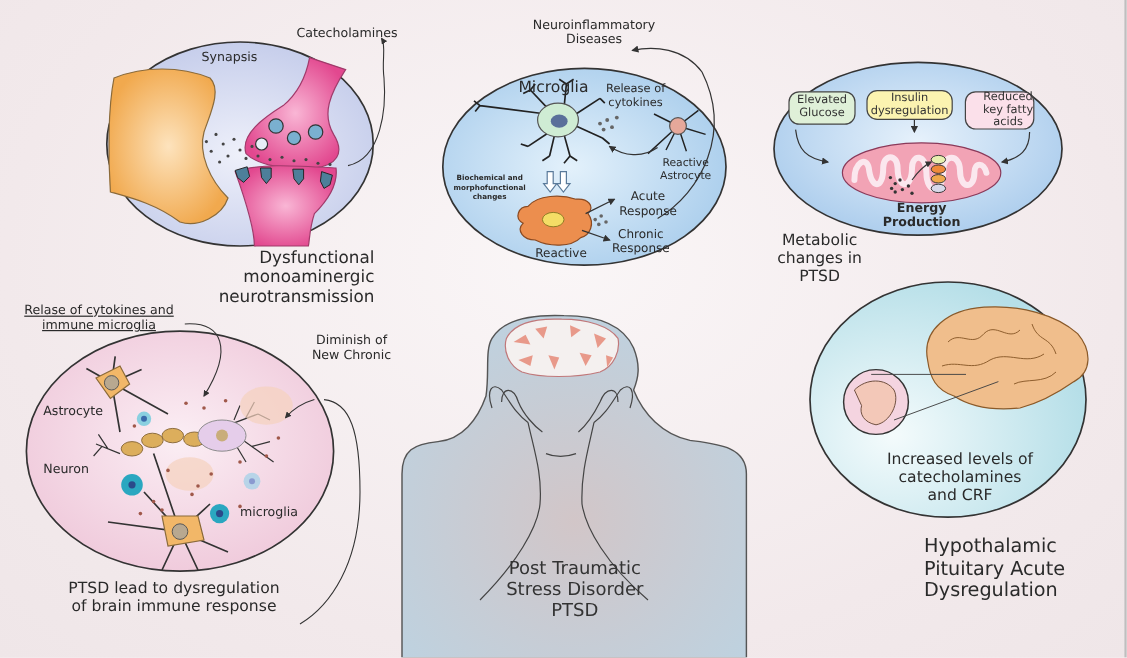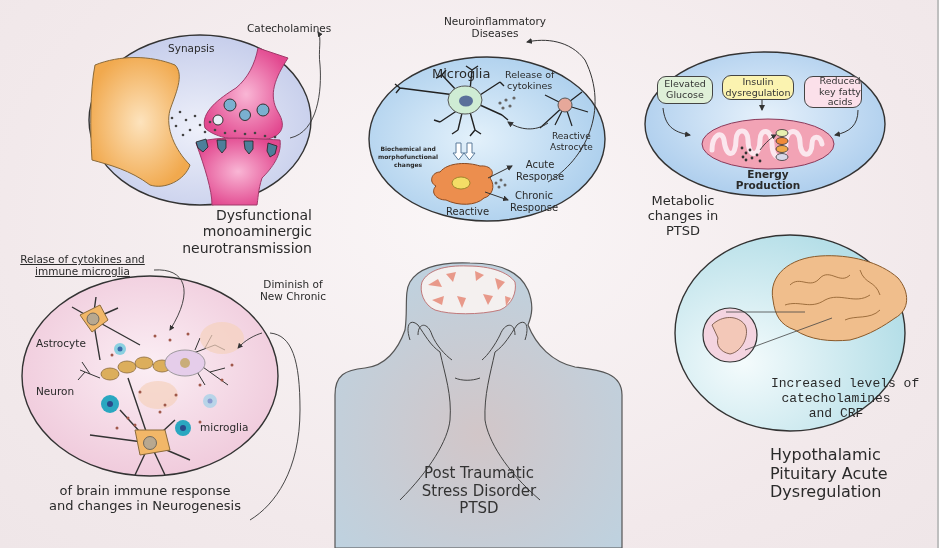--- a/index.html
+++ b/index.html
@@ -323,31 +323,31 @@
   <div>immune microglia</div>
 </div>
 <div class="lbl sm" style="left:252px;top:278px;width:82px;">
   <div>Diminish of</div>
   <div>New Chronic</div>
 </div>
 <div class="lbl sm" style="left:36px;top:337px;">Astrocyte</div>
 <div class="lbl sm" style="left:36px;top:385px;">Neuron</div>
 <div class="lbl sm" style="left:200px;top:421px;">microglia</div>
 <div class="lbl md" style="left:30px;top:483px;width:230px;">
+  <div>PTSD lead to dysregulation</div>
   <div>of brain immune response</div>
-  <div>and changes in Neurogenesis</div>
 </div>
 
 <div class="lbl" style="left:398px;top:465px;width:162px;font-size:15px;color:#333;">
   <div>Post Traumatic</div>
   <div>Stress Disorder</div>
   <div>PTSD</div>
 </div>
 
-<div class="lbl md" style="left:771px;top:376px;width:130px;font-family:Liberation Mono, monospace;">
+<div class="lbl md" style="left:735px;top:376px;width:130px;">
   <div>Increased levels of</div>
   <div>catecholamines</div>
   <div>and CRF</div>
 </div>
 <div class="lbl sm" style="left:770px;top:446px;width:100px;font-size:16px;">
   <div>Hypothalamic</div>
   <div>Pituitary Acute</div>
   <div>Dysregulation</div>
 </div>
 

